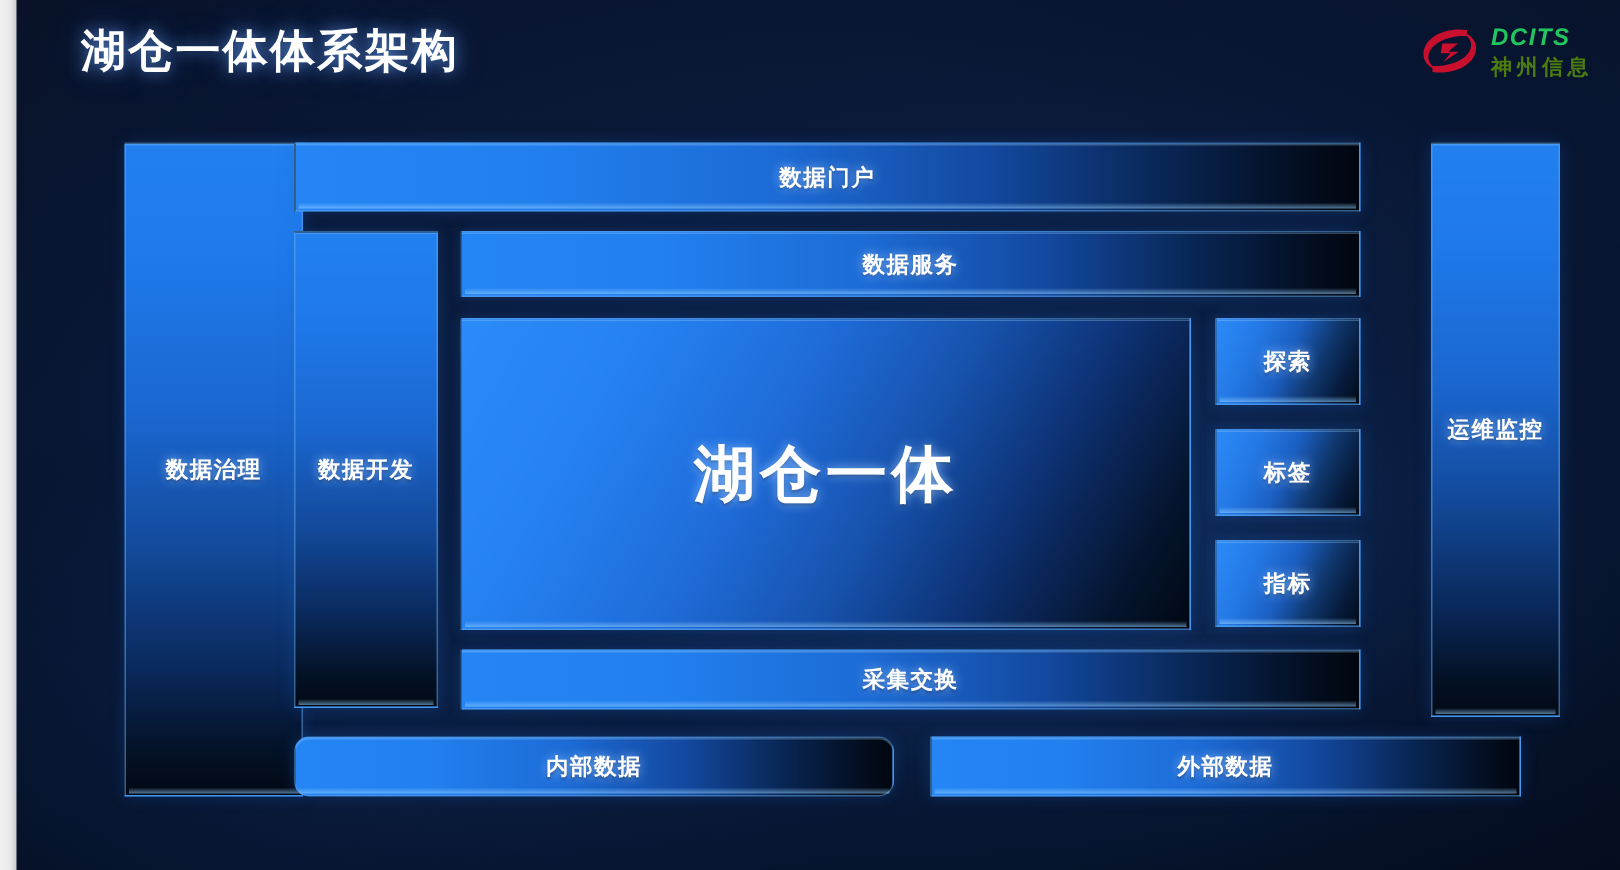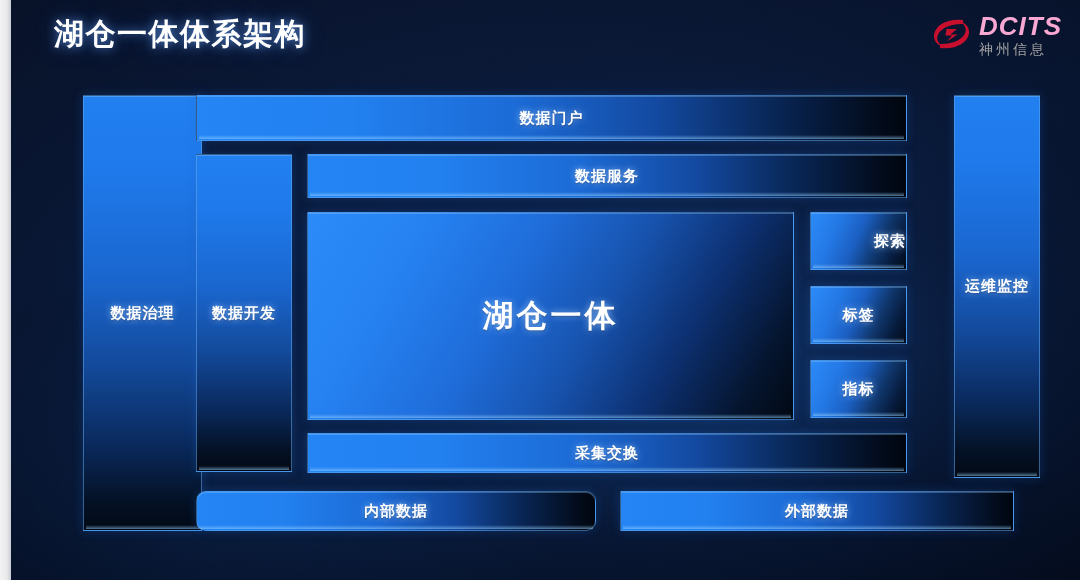--- a/index.html
+++ b/index.html
@@ -60,32 +60,32 @@
     position: absolute;
     right: 18px; top: 12px;
     display: flex;
     align-items: center;
     gap: 7px;
     height: 44px;
   }
   .logo-mark { width: 40px; height: 36px; display: block; }
   .logo-text { display: flex; flex-direction: column; line-height: 1; }
   .logo-en {
-    font-size: 26px;
+    font-size: 16px;
     font-weight: 700;
     font-style: italic;
     letter-spacing: 1px;
-    color: #f9a8d4;
+    color: #22c55e;
   }
   .logo-cn {
     margin-top: 3px;
     font-size: 14px;
-    font-weight: 400;
+    font-weight: 700;
     letter-spacing: 3px;
-    color: #a3a3a3;
+    color: #4d7c0f;
   }
 
   
   .panel {
     position: absolute;
     box-sizing: border-box;
     display: flex;
     align-items: center;
     justify-content: center;
     border: 1px solid rgba(96,168,235,0.55);
@@ -152,21 +152,21 @@
       #2479e6 26%,
       #1b5fc2 48%,
       #10386f 68%,
       #061a3a 86%,
       #020b18 100%);
   }
 
   .t-col { font-size: 15px; letter-spacing: 1px; }
   .t-bar { font-size: 15px; letter-spacing: 1px; }
   .t-chip { font-size: 15px; letter-spacing: 1px; }
-  .t-core { font-size: 31px; letter-spacing: 3px; }
+  .t-core { font-size: 41px; letter-spacing: 3px; }
 </style>
 </head>
 <body>
 
 <div id="slide">
 
   <div class="bg-base"></div>
   <div class="bg-vignette"></div>
   <div class="left-strip"></div>
 
@@ -203,21 +203,21 @@
   </div>
 
   <div class="panel fill-horz" style="left:307px; top:154px; width:600px; height:44px;">
     <span class="label t-bar">数据服务</span>
   </div>
 
   <div class="panel fill-diag" style="left:307px; top:212px; width:487px; height:208px;">
     <span class="label t-core">湖仓一体</span>
   </div>
 
-  <div class="panel fill-chip" style="left:810px; top:212px; width:97px; height:58px;justify-content:flex-end;">
+  <div class="panel fill-chip" style="left:810px; top:212px; width:97px; height:58px;">
     <span class="label t-chip">探索</span>
   </div>
 
   <div class="panel fill-chip" style="left:810px; top:360px; width:97px; height:58px;">
     <span class="label t-chip">指标</span>
   </div>
 
   <div class="panel fill-chip" style="left:810px; top:286px; width:97px; height:58px;">
     <span class="label t-chip">标签</span>
   </div>

